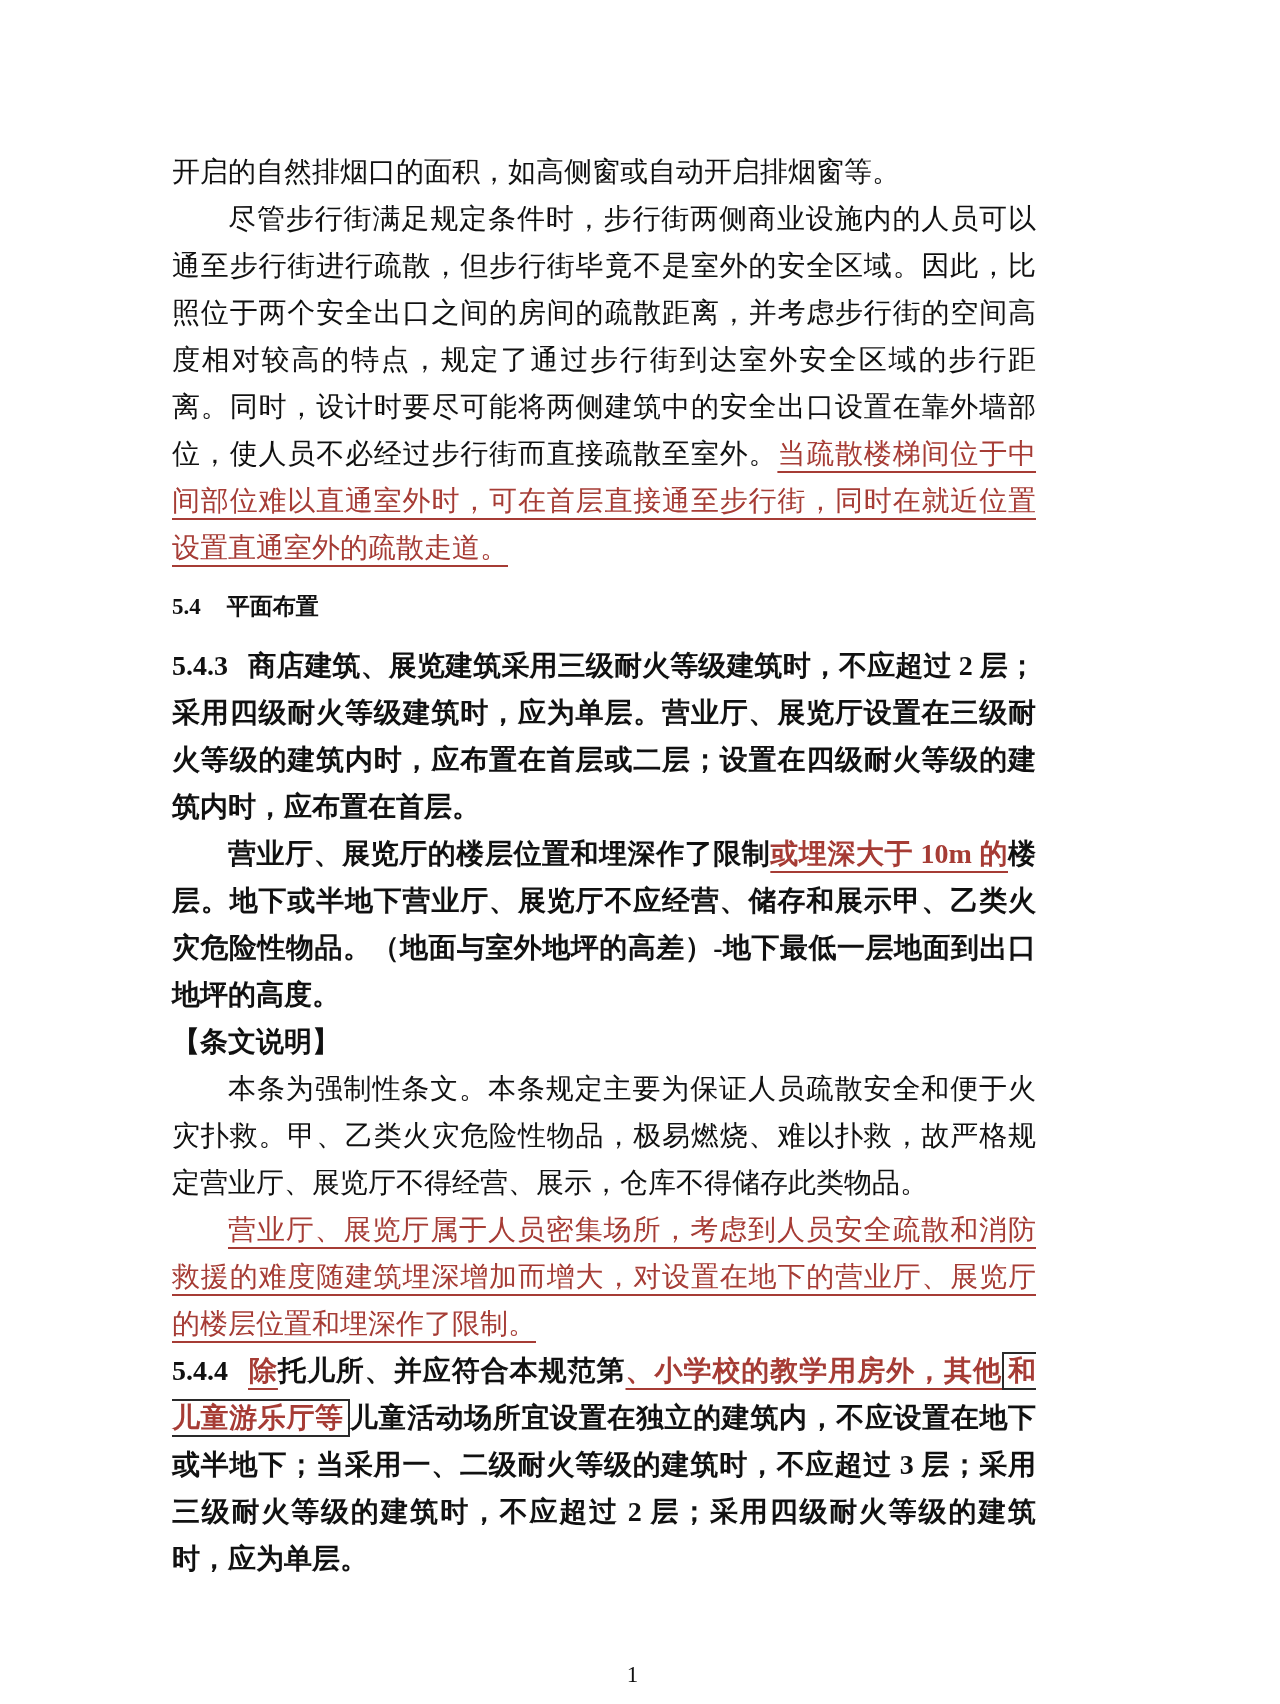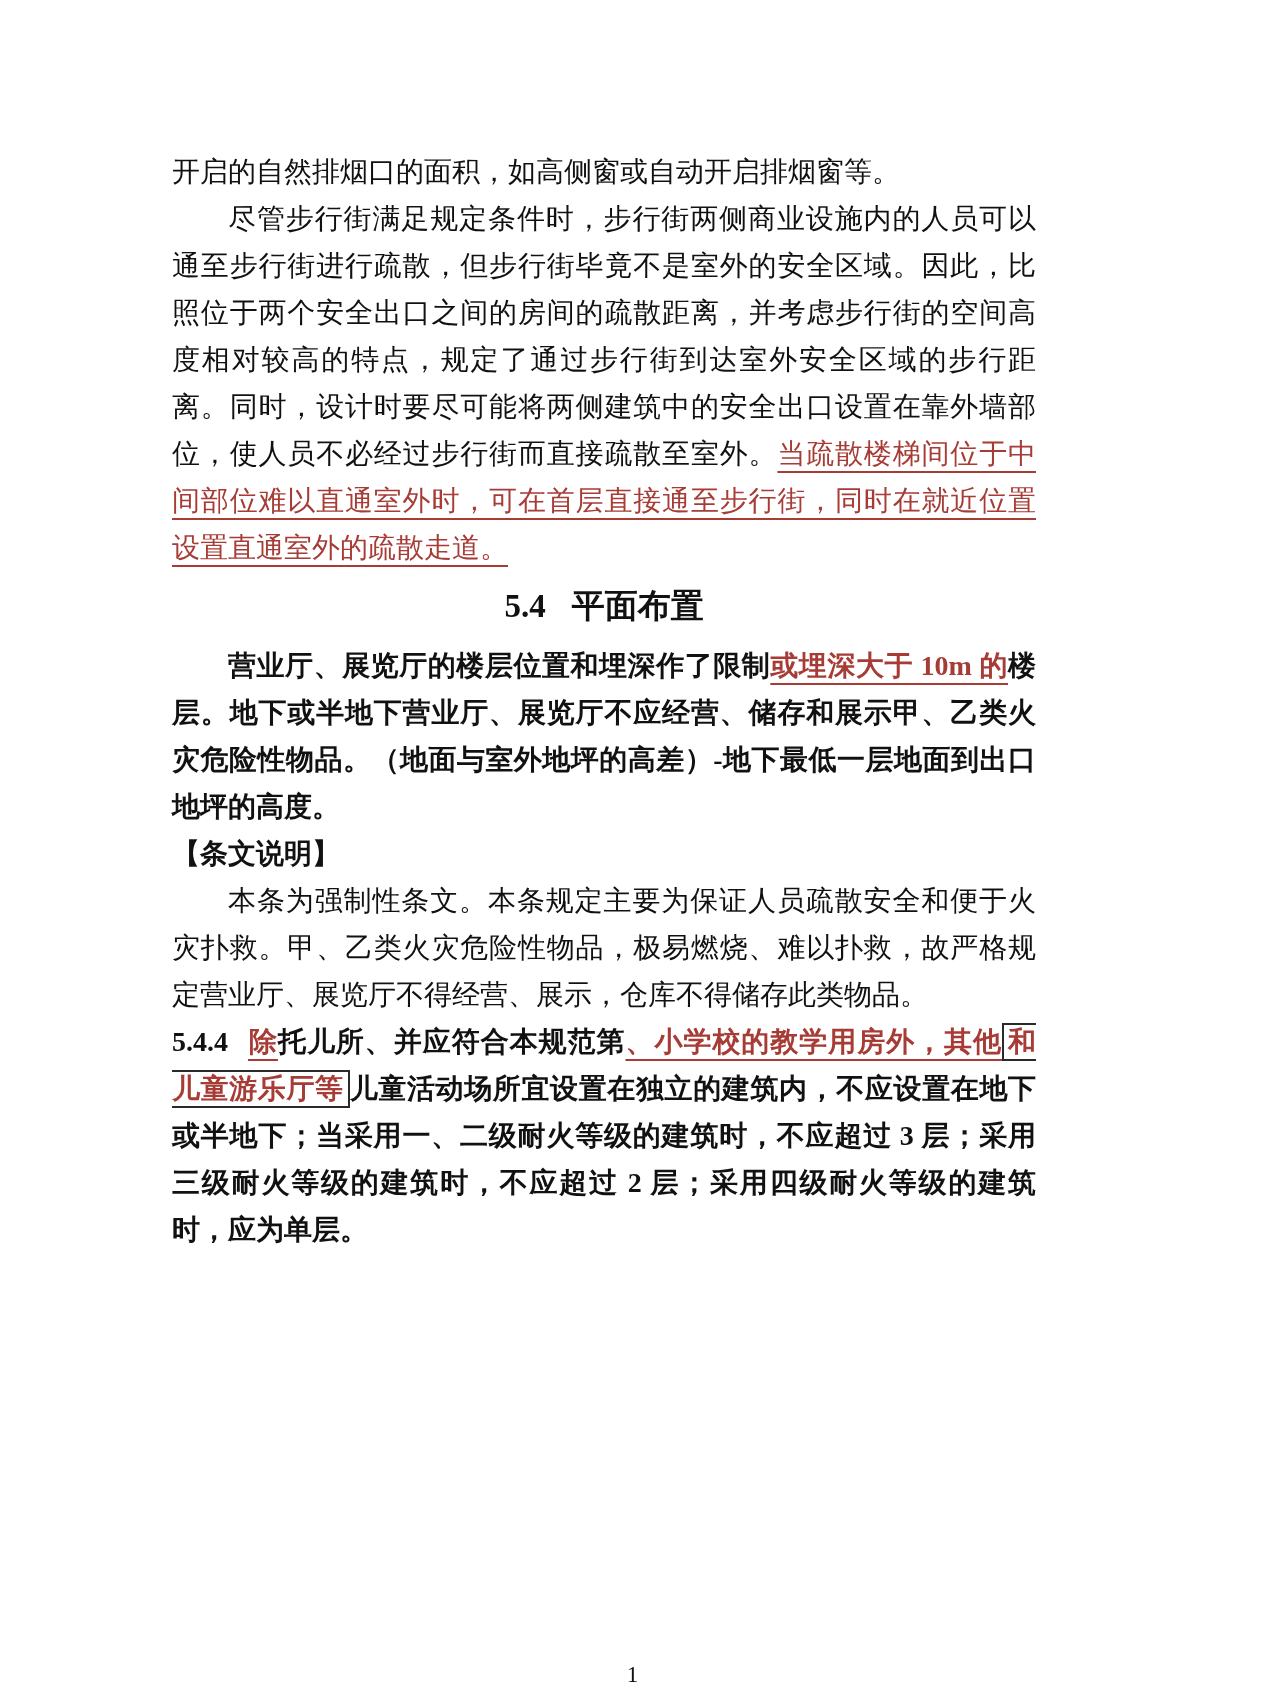--- a/index.html
+++ b/index.html
@@ -28,22 +28,22 @@
     text-decoration-color:#a63c35;
     text-decoration-thickness:2px;
     text-underline-offset:8px;
   }
   .boxed{
     color:#a63c35;
     border:2px solid #2a2a2a;
     padding:1px 4px 2px 4px;
   }
   .heading{
-    text-align:center;
-    font-size:33px;
+    text-align:left;
+    font-size:23px;
     font-weight:bold;
     margin:12px 0 !important;
     text-indent:0;
   }
   .heading .hnum{margin-right:26px;}
   .expl-label{font-weight:bold;}
   .cnum{margin-right:20px;}
   .pagenum{
     position:absolute;
     top:1660px;left:0;width:100%;
@@ -64,33 +64,39 @@
 
     <p class="indent">
       <span>尽管步行街满足规定条件时，步行街两侧商业设施内的人员可以通至步行街进行疏散，但步行街毕竟不是室外的安全区域。因此，比照位于两个安全出口之间的房间的疏散距离，并考虑步行街的空间高度相对较高的特点，规定了通过步行街到达室外安全区域的步行距离。同时，设计时要尽可能将两侧建筑中的安全出口设置在靠外墙部位，使人员不必经过步行街而直接疏散至室外。</span><span class="rev">当疏散楼梯间位于中间部位难以直通室外时，可在首层直接通至步行街，同时在就近位置设置直通室外的疏散走道。</span>
     </p>
 
 
     <p class="heading">
       <span class="hnum">5.4</span><span>平面布置</span>
     </p>
 
+    <p class="clause">
+      <span class="cnum">5.4.3</span><span>商店建筑、展览建筑采用三级耐火等级建筑时，不应超过 2 层；采用四级耐火等级建筑时，应为单层。营业厅、展览厅设置在三级耐火等级的建筑内时，应布置在首层或二层；设置在四级耐火等级的建筑内时，应布置在首层。</span>
+    </p>
 
     <p class="clause indent">
       <span>营业厅、展览厅的楼层位置和埋深作了限制</span><span class="rev">或埋深大于 10m 的</span><span>楼层。地下或半地下营业厅、展览厅不应经营、储存和展示甲、乙类火灾危险性物品。（地面与室外地坪的高差）-地下最低一层地面到出口地坪的高度。</span>
     </p>
 
     <p class="expl-label">
       <span>【条文说明】</span>
     </p>
 
     <p class="indent">
       <span>本条为强制性条文。本条规定主要为保证人员疏散安全和便于火灾扑救。甲、乙类火灾危险性物品，极易燃烧、难以扑救，故严格规定营业厅、展览厅不得经营、展示，仓库不得储存此类物品。</span>
     </p>
 
+    <p class="indent">
+      <span class="rev">营业厅、展览厅属于人员密集场所，考虑到人员安全疏散和消防救援的难度随建筑埋深增加而增大，对设置在地下的营业厅、展览厅的楼层位置和埋深作了限制。</span>
+    </p>
 
     <p class="clause">
       <span class="cnum">5.4.4</span><span class="rev">除</span><span>托儿所、并应符合本规范第</span><span class="rev">、小学校的教学用房外，其他</span><span class="boxed">和儿童游乐厅等</span><span>儿童活动场所宜设置在独立的建筑内，不应设置在地下或半地下；当采用一、二级耐火等级的建筑时，不应超过 3 层；采用三级耐火等级的建筑时，不应超过 2 层；采用四级耐火等级的建筑时，应为单层。</span>
     </p>
 
   </div>
 
   <div class="pagenum">1</div>
 </div>
 

